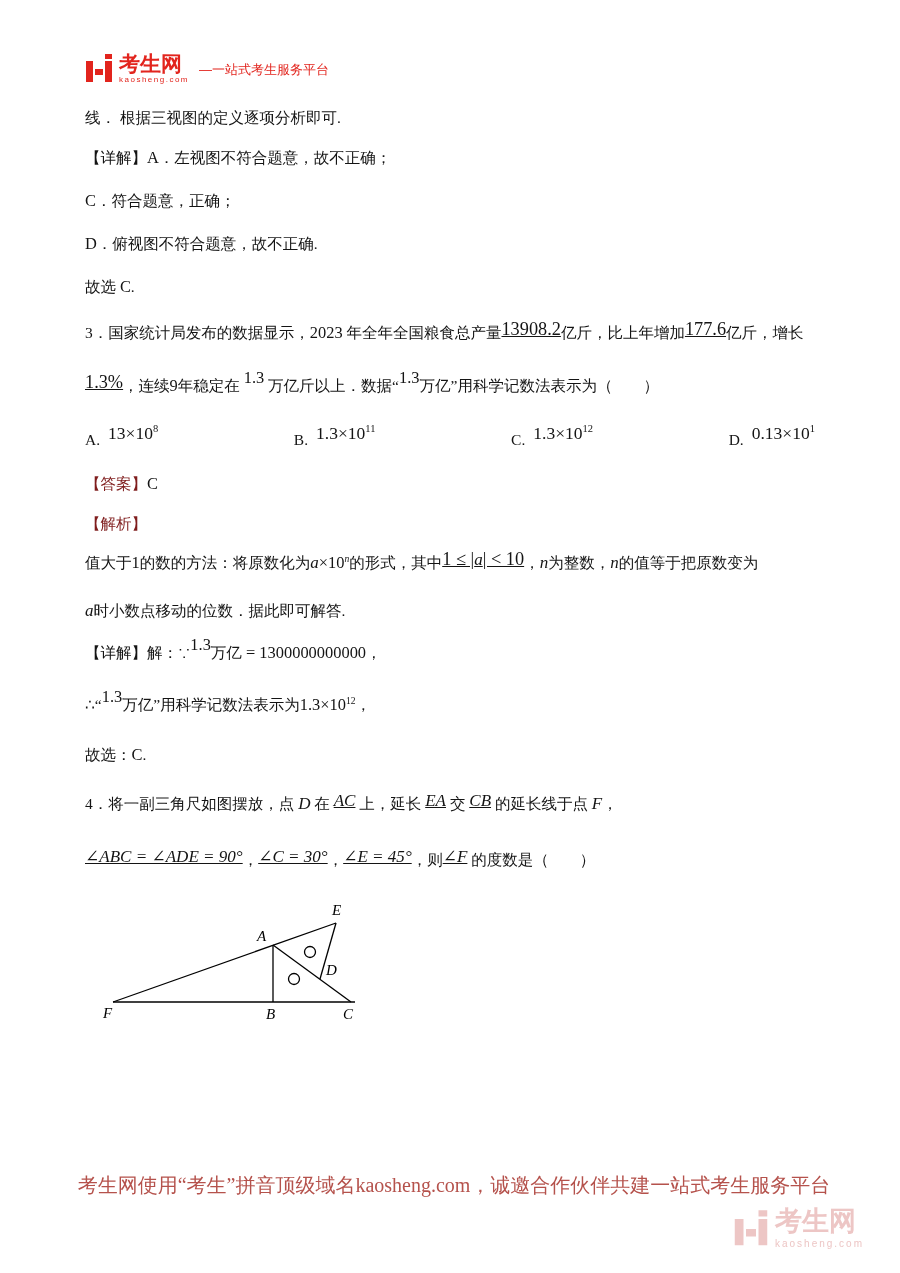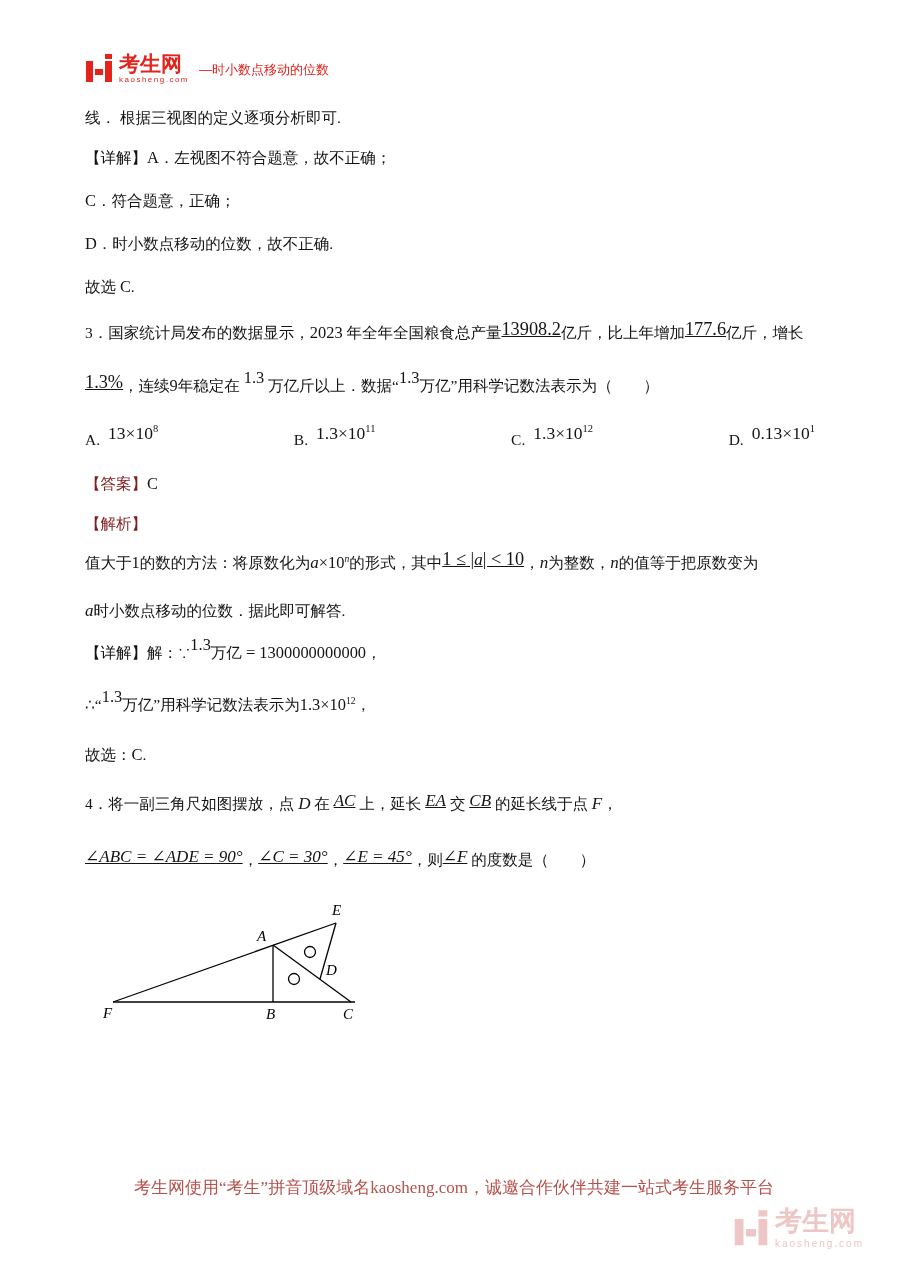--- a/index.html
+++ b/index.html
@@ -44,21 +44,21 @@
   .opt-label{font-size:15.5px;}
   .opt-f{position:relative;top:-6px;margin-left:8px;font-size:17.5px;}
   .opt-f sup{font-size:10.5px;}
 
   
   .fig-wrap{margin:26px 0 0 8px;}
   .fig text{font-style:italic;font-size:15px;font-family:"Liberation Serif",serif;}
 
   
   .footer{position:absolute;left:8px;right:0;bottom:74px;text-align:center;
-    font-size:17px;color:#b5524c;}
+    font-size:20px;color:#b5524c;}
   .wm{position:absolute;right:36px;bottom:24px;display:flex;align-items:center;gap:10px;}
   .wm .mark{transform:scale(1.25);transform-origin:center;}
   .wm .mark i{background:#edc6c5;}
   .wm-col{display:flex;flex-direction:column;line-height:1;}
   .wm-title{font-size:27px;font-weight:bold;color:#edc6c5;font-family:"Liberation Sans","DejaVu Sans",sans-serif;}
   .wm-domain{font-size:10px;color:#edc6c5;letter-spacing:2px;margin-top:4px;font-family:"Liberation Sans",sans-serif;}
 </style>
 </head>
 <body>
 
@@ -70,27 +70,27 @@
         <i class="v1"></i>
           <i class="mid"></i>
           <i class="v2"></i>
           <i class="sq"></i>
       </span>
       <span class="logo-col">
         <span class="logo-title">考生网</span>
         <span class="logo-domain">kaosheng.com</span>
       </span>
     </div>
-    <div class="tagline">—时小数点移动的位数</div>
+    <div class="tagline">—一站式考生服务平台</div>
   </header>
 
   <p class="p mb16"><span>线．  根据三视图的定义逐项分析即可.</span></p>
   <p class="p"><span>【详解】</span><span class="lat">A</span><span>．左视图不符合题意，故不正确；</span></p>
   <p class="p"><span class="lat">C</span><span>．符合题意，正确；</span></p>
-  <p class="p"><span class="lat">D</span><span>．时小数点移动的位数，故不正确.</span></p>
+  <p class="p"><span class="lat">D</span><span>．俯视图不符合题意，故不正确.</span></p>
   <p class="p mb20"><span>故选 </span><span class="lat">C</span><span>.</span></p>
 
   <p class="p mb26" style="line-height:26px"><span>3．国家统计局发布的数据显示，</span><span class="lat">2023</span><span> 年全年全国粮食总产量</span><span class="lat big rs">13908.2</span><span>亿斤，比上年增加</span><span class="lat big rs">177.6</span><span>亿斤，增长</span></p>
   <p class="p mb30" style="line-height:26px"><span class="lat big rs">1.3%</span><span>，连续</span><span class="lat">9</span><span>年稳定在 </span><span class="lat raised">1.3</span><span> 万亿斤以上．数据“</span><span class="lat raised">1.3</span><span>万亿”用科学记数法表示为（　　）</span></p>
 
   <div class="options">
     <div class="opt">
       <span class="opt-label">A.</span>
       <span class="opt-f"><span>13×10</span><sup>8</sup></span>
     </div>

